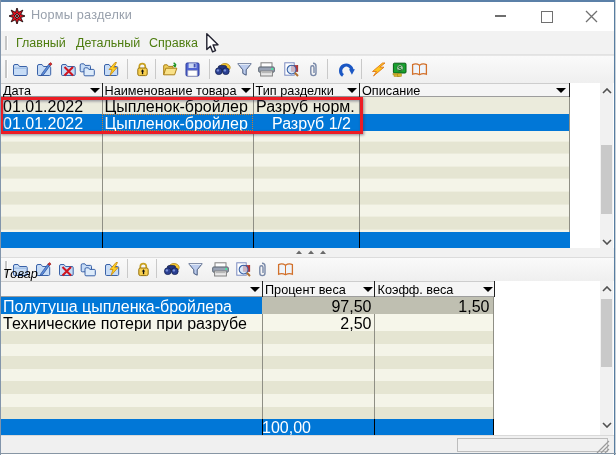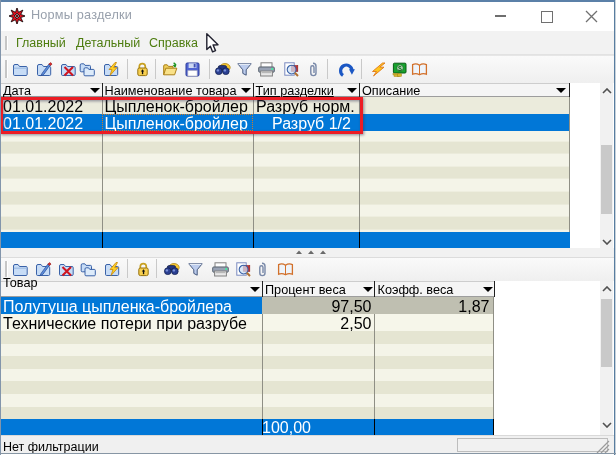--- a/index.html
+++ b/index.html
@@ -160,21 +160,21 @@
         <path d="M8.5 4.2 Q5.2 2 1.6 3.6 L1.6 13.2 Q5.2 11.8 8.5 13.8 Q11.8 11.8 15.4 13.2 L15.4 3.6 Q11.8 2 8.5 4.2 Z" fill="#eef4fb" stroke="#d2702a" stroke-width="1.3"></path>
         <path d="M8.5 4.2 L8.5 13.8" stroke="#d2702a" stroke-width="1"></path>
       </svg>
   </div>
 
   <div id="grid1">
 
     <div class="abs gridhead" style="left:0;top:83px;width:569.5px;height:14px;"></div>
     <div class="hlabel" style="left:3px;top:84.5px;">Дата</div>
     <div class="hlabel" style="left:104.5px;top:84.5px;">Наименование товара</div>
-    <div class="hlabel" style="left:255.5px;top:84.5px;text-decoration:underline;">Тип разделки</div>
+    <div class="hlabel" style="left:255.5px;top:84.5px;">Тип разделки</div>
     <div class="hlabel" style="left:362px;top:84.5px;">Описание</div>
     <div class="arr" style="left:89.8px;top:88px;"></div>
     <div class="arr" style="left:241px;top:88px;"></div>
     <div class="arr" style="left:347px;top:88px;"></div>
     <div class="arr" style="left:556px;top:88px;"></div>
     <div class="hsep" style="left:101.5px;top:83px;height:14px;"></div>
     <div class="hsep" style="left:252.5px;top:83px;height:14px;"></div>
     <div class="hsep" style="left:358.5px;top:83px;height:14px;"></div>
     <div class="hsep" style="left:569px;top:83px;height:14px;"></div>
 
@@ -283,35 +283,35 @@
       </svg>
     <svg class="ico" style="left:277px;top:260.5px" viewBox="0 0 17 17">
         <path d="M8.5 4.2 Q5.2 2 1.6 3.6 L1.6 13.2 Q5.2 11.8 8.5 13.8 Q11.8 11.8 15.4 13.2 L15.4 3.6 Q11.8 2 8.5 4.2 Z" fill="#eef4fb" stroke="#d2702a" stroke-width="1.3"></path>
         <path d="M8.5 4.2 L8.5 13.8" stroke="#d2702a" stroke-width="1"></path>
       </svg>
   </div>
 
   <div id="grid2">
 
     <div class="abs gridhead" style="left:0;top:281px;width:494px;height:16px;"></div>
-    <div class="hlabel" style="left:3px;top:277px;">Товар</div>
+    <div class="hlabel" style="left:3px;top:268px;font-style:italic;">Товар</div>
     <div class="hlabel" style="left:265px;top:283.5px;">Процент веса</div>
     <div class="hlabel" style="left:377.5px;top:283.5px;">Коэфф. веса</div>
     <div class="arr" style="left:250px;top:287px;"></div>
     <div class="arr" style="left:362.5px;top:287px;"></div>
     <div class="arr" style="left:482.5px;top:287px;"></div>
     <div class="hsep" style="left:262px;top:281px;height:16px;"></div>
     <div class="hsep" style="left:373.5px;top:281px;height:16px;"></div>
     <div class="hsep" style="left:493.5px;top:281px;height:16px;"></div>
 
     <div class="abs blue" style="left:0;top:297px;width:262px;height:17px;"></div>
     <div class="cell wtxt" style="left:3px;top:299.5px;">Полутуша цыпленка-бройлера</div>
     <div class="abs" style="left:262px;top:297px;width:232px;height:17px;background:#bfbfb1;"></div>
     <div class="cell" style="left:262px;top:299.5px;width:109.5px;text-align:right;">97,50</div>
-    <div class="cell" style="left:374px;top:299.5px;width:115.5px;text-align:right;">1,87</div>
+    <div class="cell" style="left:374px;top:299.5px;width:115.5px;text-align:right;">1,50</div>
 
     <div class="abs" style="left:0;top:314px;width:494px;height:17px;background:#f6f6ea;"></div>
     <div class="cell" style="left:3px;top:316.5px;">Технические потери при разрубе</div>
     <div class="cell" style="left:262px;top:316.5px;width:109.5px;text-align:right;">2,50</div>
 
     <div class="abs" style="left:0;top:331px;width:494px;height:87.5px;background-image:repeating-linear-gradient(to bottom,#e5e5d2 0,#e5e5d2 12.6px,#f4f4e8 12.6px,#f4f4e8 25.2px);"></div>
     <div class="abs vline" style="left:262px;top:314px;height:104.5px;"></div>
     <div class="abs vline" style="left:373.5px;top:314px;height:104.5px;"></div>
     <div class="abs vline" style="left:493px;top:297px;height:121.5px;"></div>
 
@@ -325,21 +325,20 @@
     <svg class="abs" style="left:601.5px;top:286px;" width="10" height="6" viewBox="0 0 10 6">
         <path d="M1 5 L5 1 L9 5" fill="none" stroke="#505050" stroke-width="1.6"></path>
       </svg>
     <div class="abs" style="left:600.5px;top:299px;width:11.5px;height:68px;background:#c9c9c9;"></div>
     <svg class="abs" style="left:601.5px;top:422px;" width="10" height="6" viewBox="0 0 10 6">
         <path d="M1 1 L5 5 L9 1" fill="none" stroke="#505050" stroke-width="1.6"></path>
       </svg>
   </div>
 
   <div id="statusbar" class="abs"></div>
-  <div class="abs" style="left:3px;top:439.5px;font-size:12.5px;color:#000;">Нет фильтрации</div>
   <div class="abs" style="left:457px;top:437.5px;width:151px;height:14.5px;border:1px solid #bdbdbd;box-sizing:border-box;background:#f1f1f1;"></div>
   <svg class="abs" style="left:596px;top:440px;" width="14" height="13" viewBox="0 0 14 13">
     <path d="M13 1 L1 13 M13 5 L5 13 M13 9 L9 13" stroke="#9b9b9b" stroke-width="1.2"></path>
   </svg>
 
   <svg class="abs" style="left:205.5px;top:33px;" width="14" height="21" viewBox="0 0 14 21">
     <polygon points="0.8,0.8 0.8,16.5 4.4,13.2 6.6,18.9 9.5,17.6 7.1,12 12,11.7" fill="#fff" stroke="#20202e" stroke-width="1.4" stroke-linejoin="round"></polygon>
   </svg>
 
   <div id="b-top" class="abs"></div>

